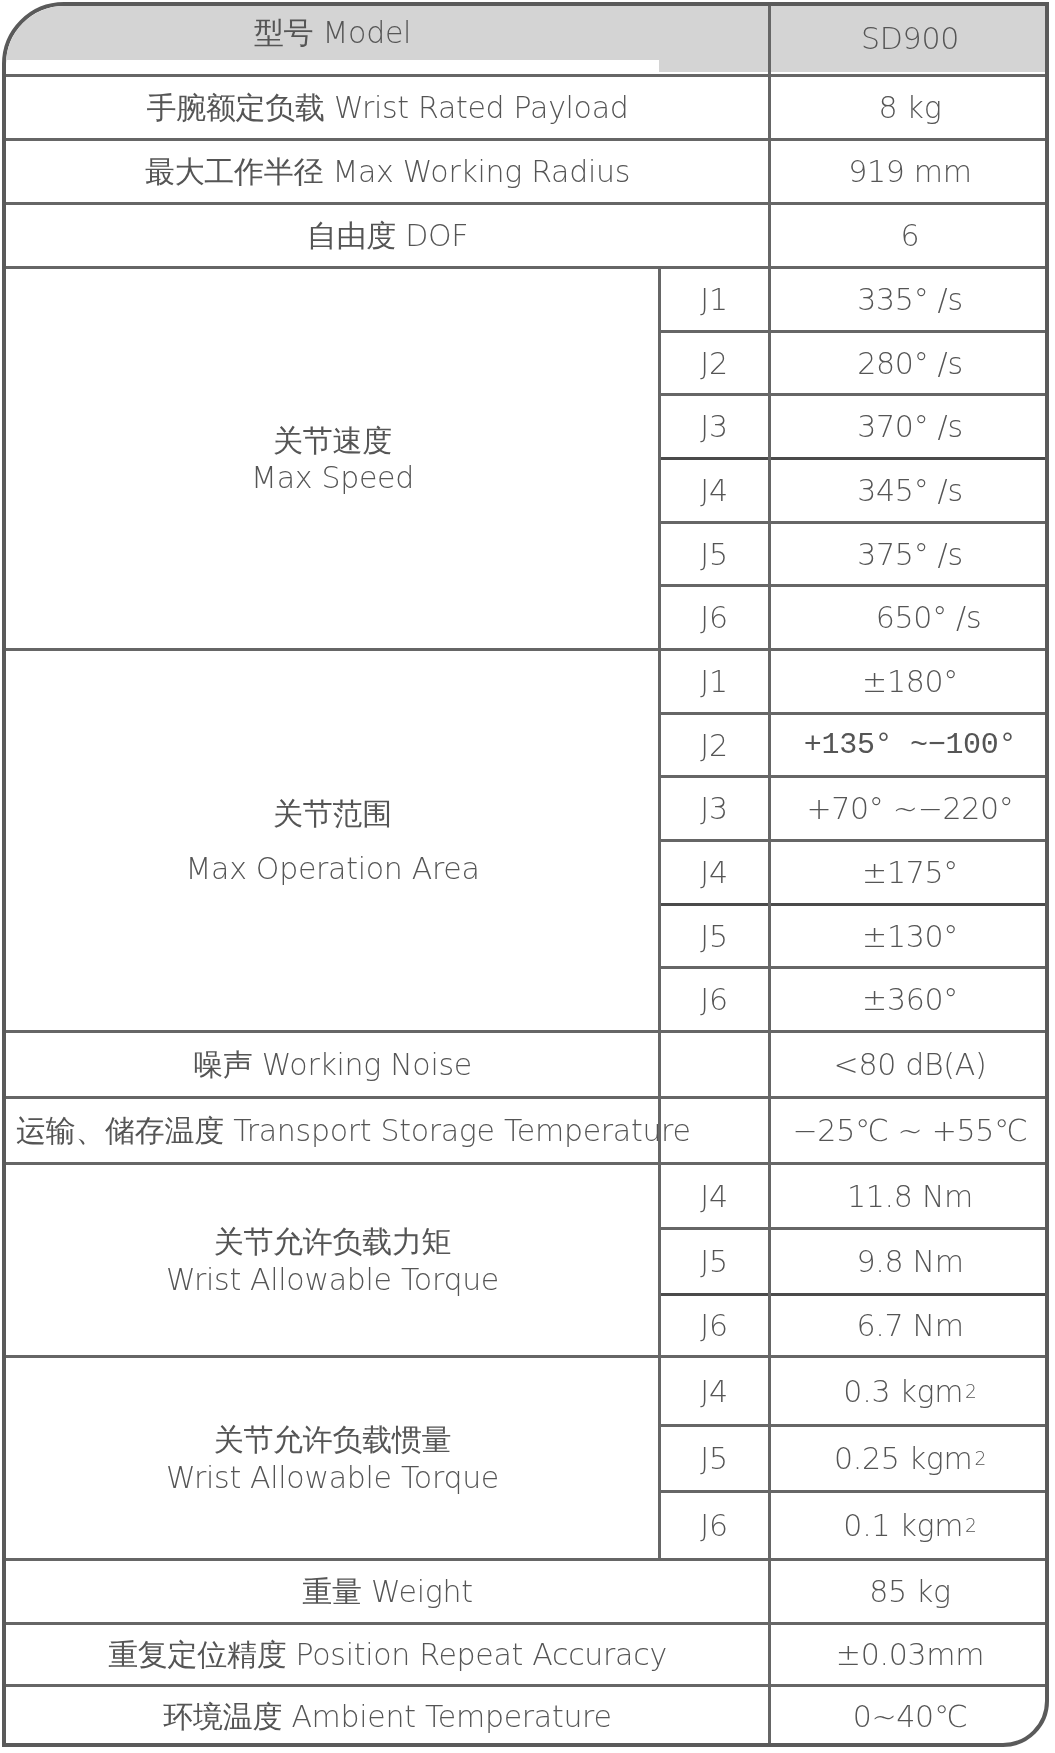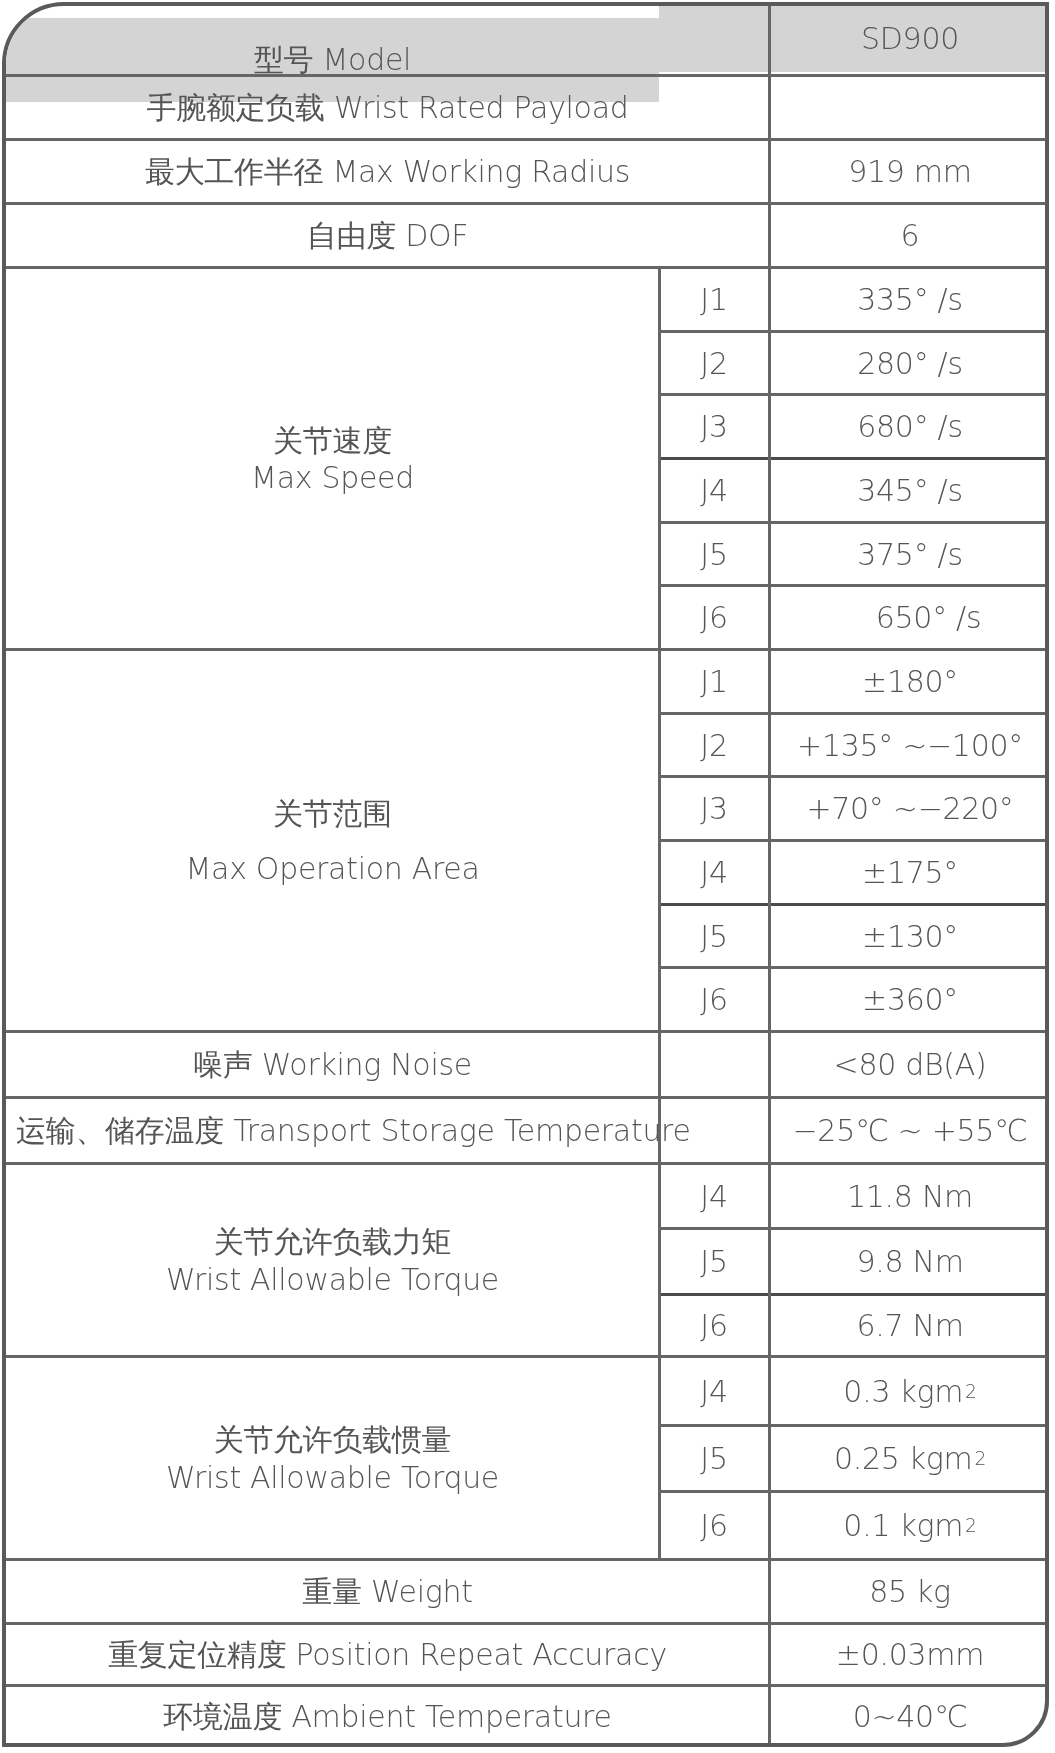--- a/index.html
+++ b/index.html
@@ -18,57 +18,58 @@
   .stack { flex-direction: column; }
   sup { font-size: 0.62em; vertical-align: 0.75em; line-height: 0; margin-left: 2px; }
   .overflowtxt { justify-content: flex-start; padding-left: 6px; overflow: visible; z-index: 1; }
   .overlay { z-index: 2; }
 </style>
 </head>
 <body>
 
 <div class="frame">
 
-  <div class="cell hdr" style="left:0;top:12px;width:653px;height:84px;">型号 Model</div>
+  <div class="cell hdr" style="left:0;top:0;width:653px;height:54px;">型号 Model</div>
   <div class="cell hdr" style="left:653px;top:0;width:400px;height:66px;"></div>
   <div class="cell hdr" style="left:763px;top:0;width:282px;height:66px;">SD900</div>
 
   <div class="cell" style="left:0;top:70px;width:763px;height:64px;text-align:right;">手腕额定负载 Wrist Rated Payload</div>
+  <div class="cell" style="left:763px;top:70px;width:282px;height:64px;">8 kg</div>
 
   <div class="cell" style="left:0;top:134px;width:763px;height:64px;">最大工作半径 Max Working Radius</div>
   <div class="cell" style="left:763px;top:134px;width:282px;height:64px;">919  mm</div>
 
   <div class="cell" style="left:0;top:198px;width:763px;height:64px;">自由度 DOF</div>
   <div class="cell" style="left:763px;top:198px;width:282px;height:64px;">6</div>
 
   <div class="cell stack" style="left:0;top:262px;width:653px;height:382px;">
     <span>关节速度</span>
     <span>Max Speed</span>
   </div>
   <div class="cell" style="left:653px;top:262px;width:110px;height:64px;">J1</div>
   <div class="cell" style="left:763px;top:262px;width:282px;height:64px;">335°  /s</div>
   <div class="cell" style="left:653px;top:326px;width:110px;height:63px;">J2</div>
   <div class="cell" style="left:763px;top:326px;width:282px;height:63px;">280°  /s</div>
   <div class="cell" style="left:653px;top:389px;width:110px;height:64px;">J3</div>
-  <div class="cell" style="left:763px;top:389px;width:282px;height:64px;">680°  /s</div>
+  <div class="cell" style="left:763px;top:389px;width:282px;height:64px;">370°  /s</div>
   <div class="cell" style="left:653px;top:453px;width:110px;height:64px;">J4</div>
   <div class="cell" style="left:763px;top:453px;width:282px;height:64px;">345°  /s</div>
   <div class="cell" style="left:653px;top:517px;width:110px;height:63px;">J5</div>
   <div class="cell" style="left:763px;top:517px;width:282px;height:63px;">375°  /s</div>
   <div class="cell" style="left:653px;top:580px;width:110px;height:64px;">J6</div>
   <div class="cell" style="left:763px;top:580px;width:282px;height:64px;padding-left:37px;">650°  /s</div>
 
   <div class="cell stack" style="left:0;top:644px;width:653px;height:382px;gap:18px;">
     <span>关节范围</span>
     <span>Max Operation Area</span>
   </div>
   <div class="cell" style="left:653px;top:644px;width:110px;height:64px;">J1</div>
   <div class="cell" style="left:763px;top:644px;width:282px;height:64px;">±180°</div>
   <div class="cell" style="left:653px;top:708px;width:110px;height:63px;">J2</div>
-  <div class="cell" style="left:763px;top:708px;width:282px;height:63px;">+135°  ~−100°</div>
+  <div class="cell" style="left:763px;top:708px;width:282px;height:63px;font-family:Liberation Mono, monospace;">+135°  ~−100°</div>
   <div class="cell" style="left:653px;top:771px;width:110px;height:64px;">J3</div>
   <div class="cell" style="left:763px;top:771px;width:282px;height:64px;">+70°   ~−220°</div>
   <div class="cell" style="left:653px;top:835px;width:110px;height:64px;">J4</div>
   <div class="cell" style="left:763px;top:835px;width:282px;height:64px;">±175°</div>
   <div class="cell" style="left:653px;top:899px;width:110px;height:63px;">J5</div>
   <div class="cell" style="left:763px;top:899px;width:282px;height:63px;">±130°</div>
   <div class="cell" style="left:653px;top:962px;width:110px;height:64px;">J6</div>
   <div class="cell" style="left:763px;top:962px;width:282px;height:64px;">±360°</div>
 
   <div class="cell" style="left:0;top:1026px;width:653px;height:66px;">噪声 Working Noise</div>

